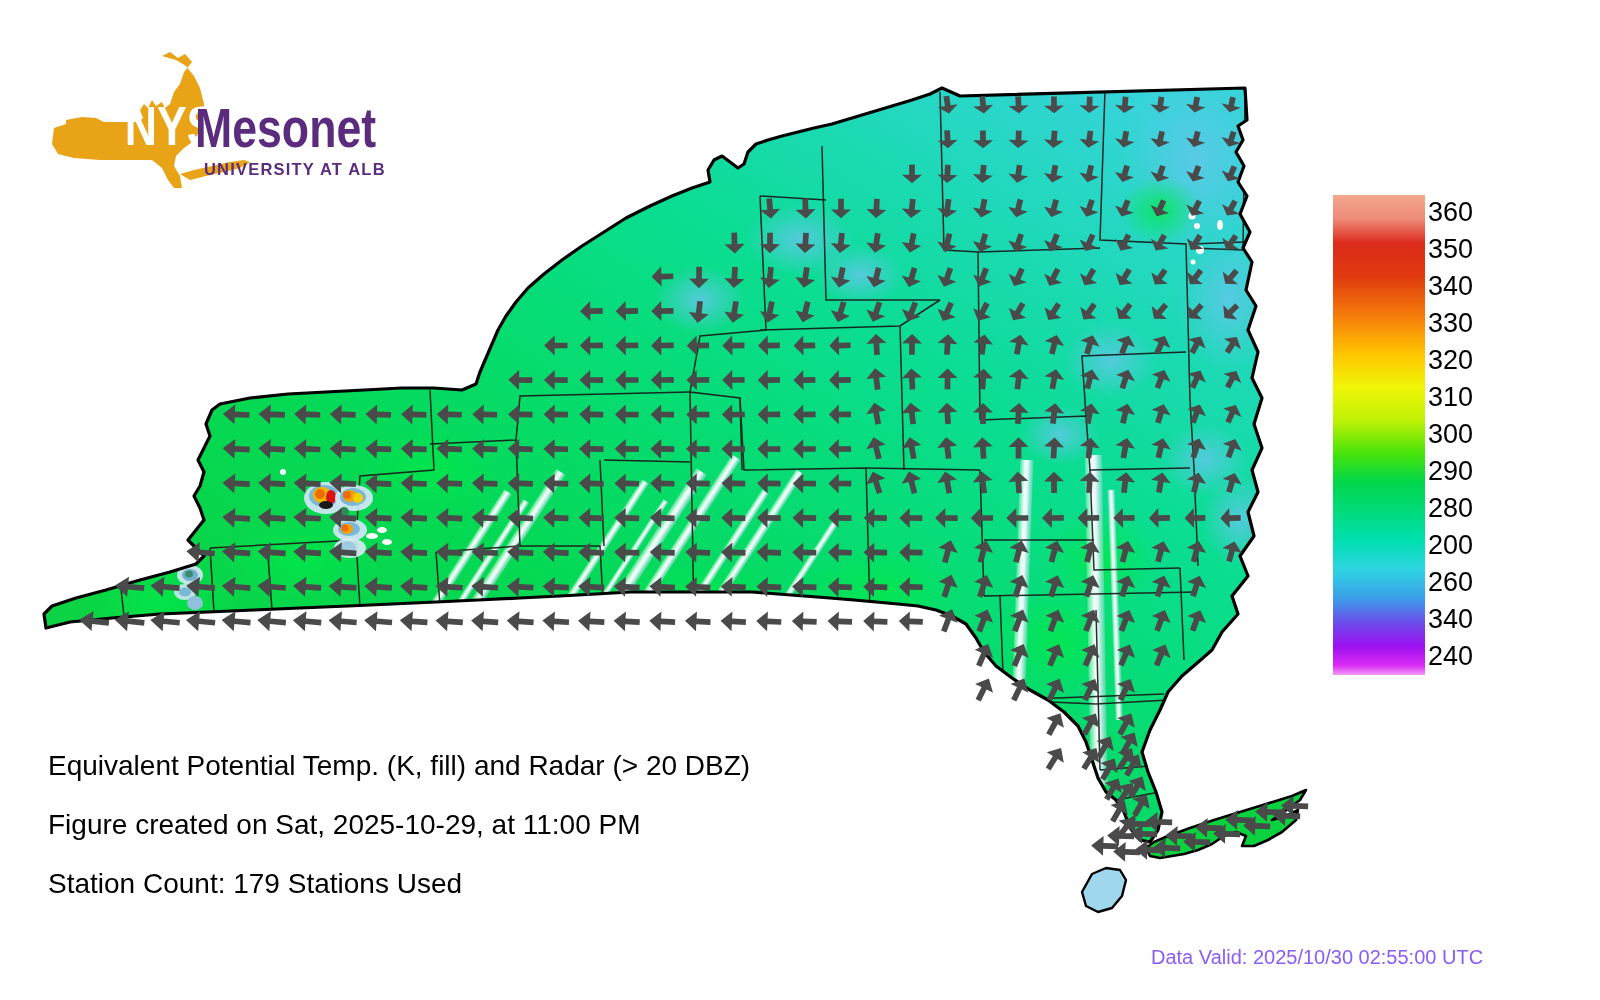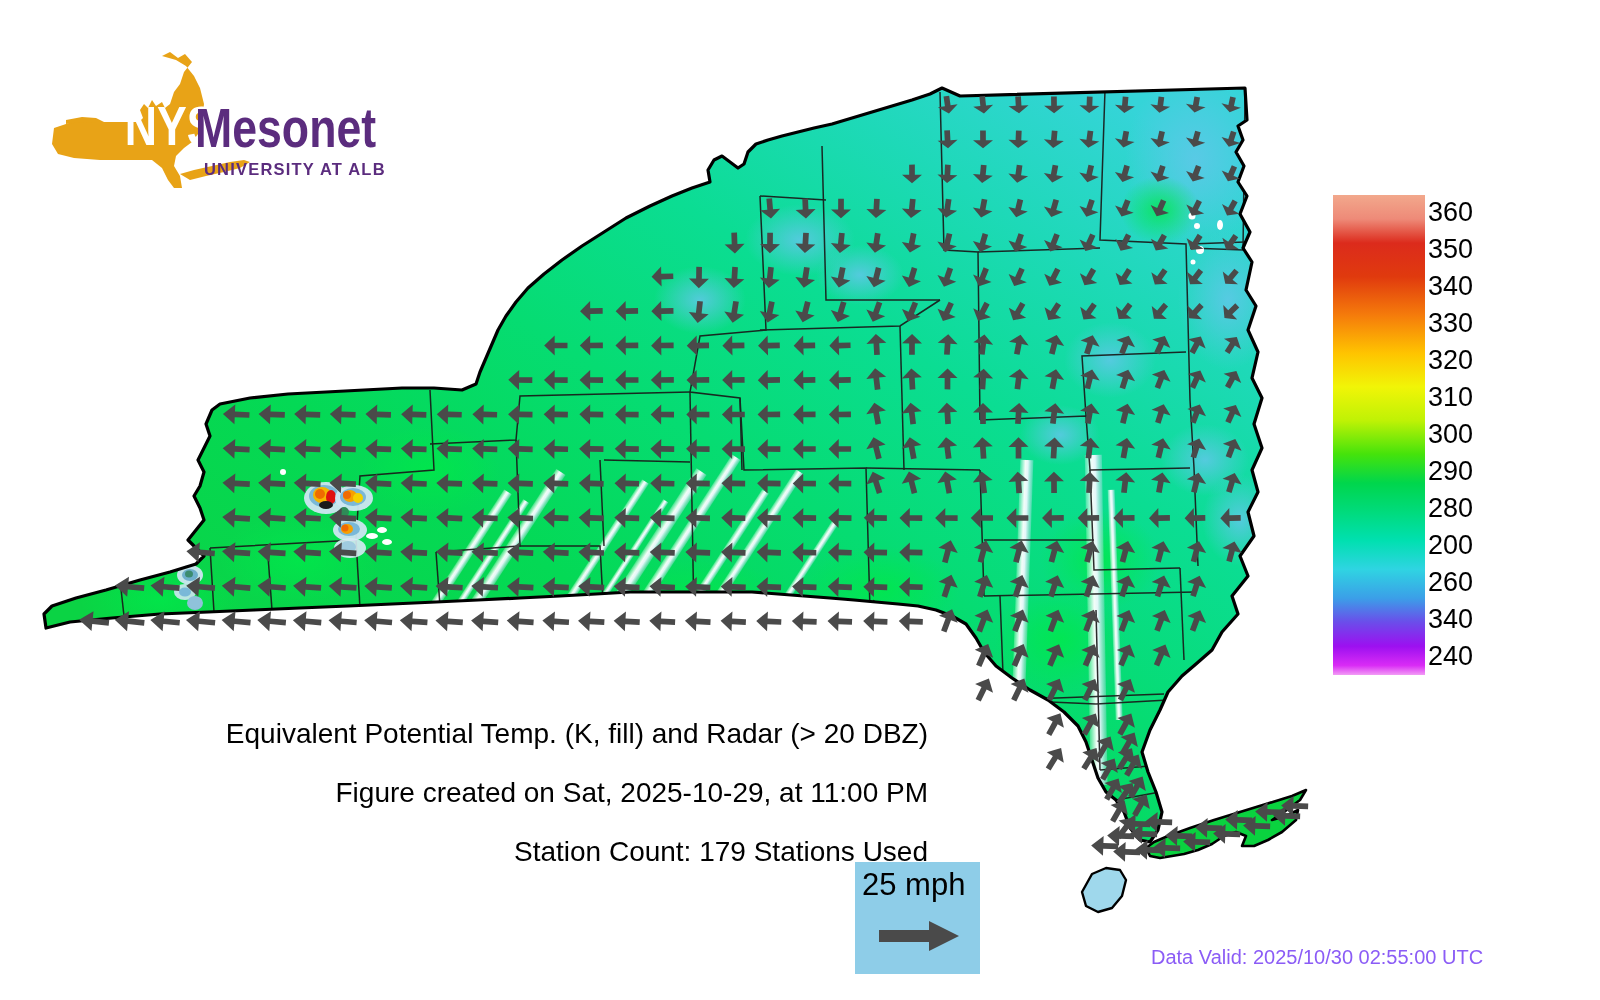--- a/index.html
+++ b/index.html
@@ -72,23 +72,22 @@
     color: #000000;
     line-height: 1;
     white-space: nowrap;
     font-family: "Liberation Sans", sans-serif;
   }
 
   
   #caption-block {
     position: absolute;
     left: 48px;
-    top: 718px;
+    top: 750px;
     width: 880px;
-    text-align: right;
   }
   .caption-line {
     font-size: 28px;
     color: #000000;
     margin-bottom: 27px;
     white-space: nowrap;
     font-family: "Liberation Sans", sans-serif;
   }
 
   
@@ -831,24 +830,16 @@
         <div class="cb-tick" style="top: 447.538px;">240</div>
       </div>
   </div>
 
   <div id="caption-block">
     <div class="caption-line">Equivalent Potential Temp. (K, fill) and Radar (&gt; 20 DBZ)</div>
     <div class="caption-line">Figure created on Sat, 2025-10-29, at 11:00 PM</div>
     <div class="caption-line">Station Count: 179 Stations Used</div>
   </div>
 
-  <div id="wind-legend">
-    <div id="wind-legend-label">25 mph</div>
-    <div id="wind-legend-arrow">
-      <svg width="82" height="34" viewBox="0 0 82 34" xmlns="http://www.w3.org/2000/svg">
-        <path d="M0 11 L50 11 L50 2 L80 17 L50 32 L50 23 L0 23 Z" fill="#4a4a4a"></path>
-      </svg>
-    </div>
-  </div>
 
   <div id="data-valid">Data Valid: 2025/10/30 02:55:00 UTC</div>
 
 </div>
 
 </body></html>

